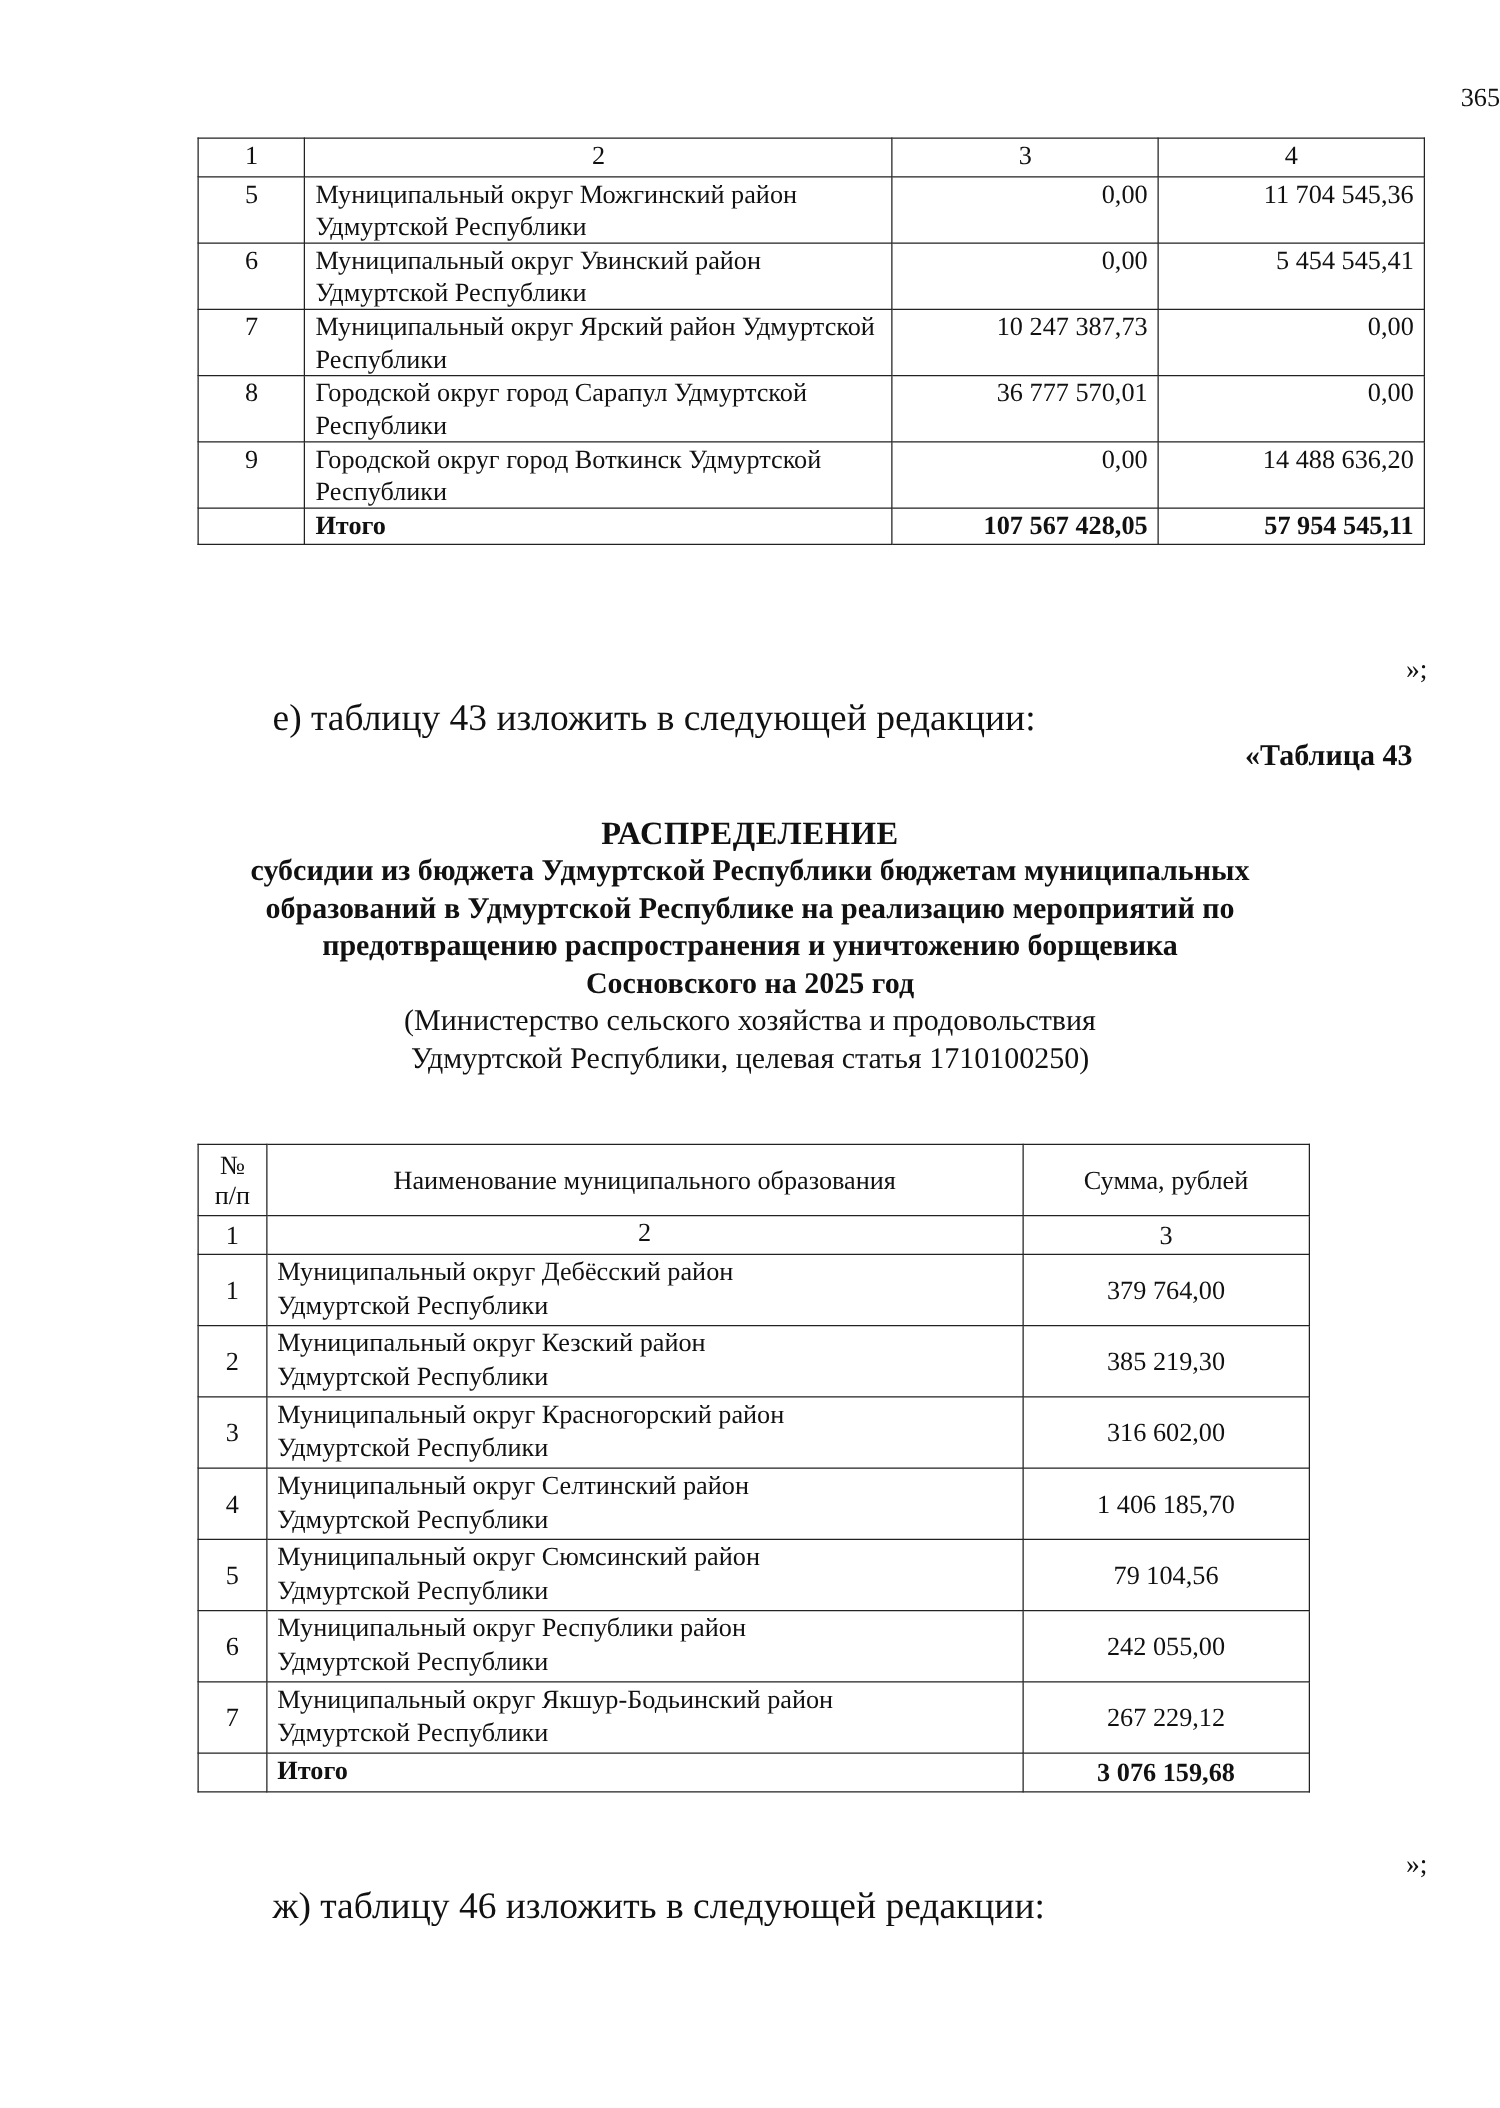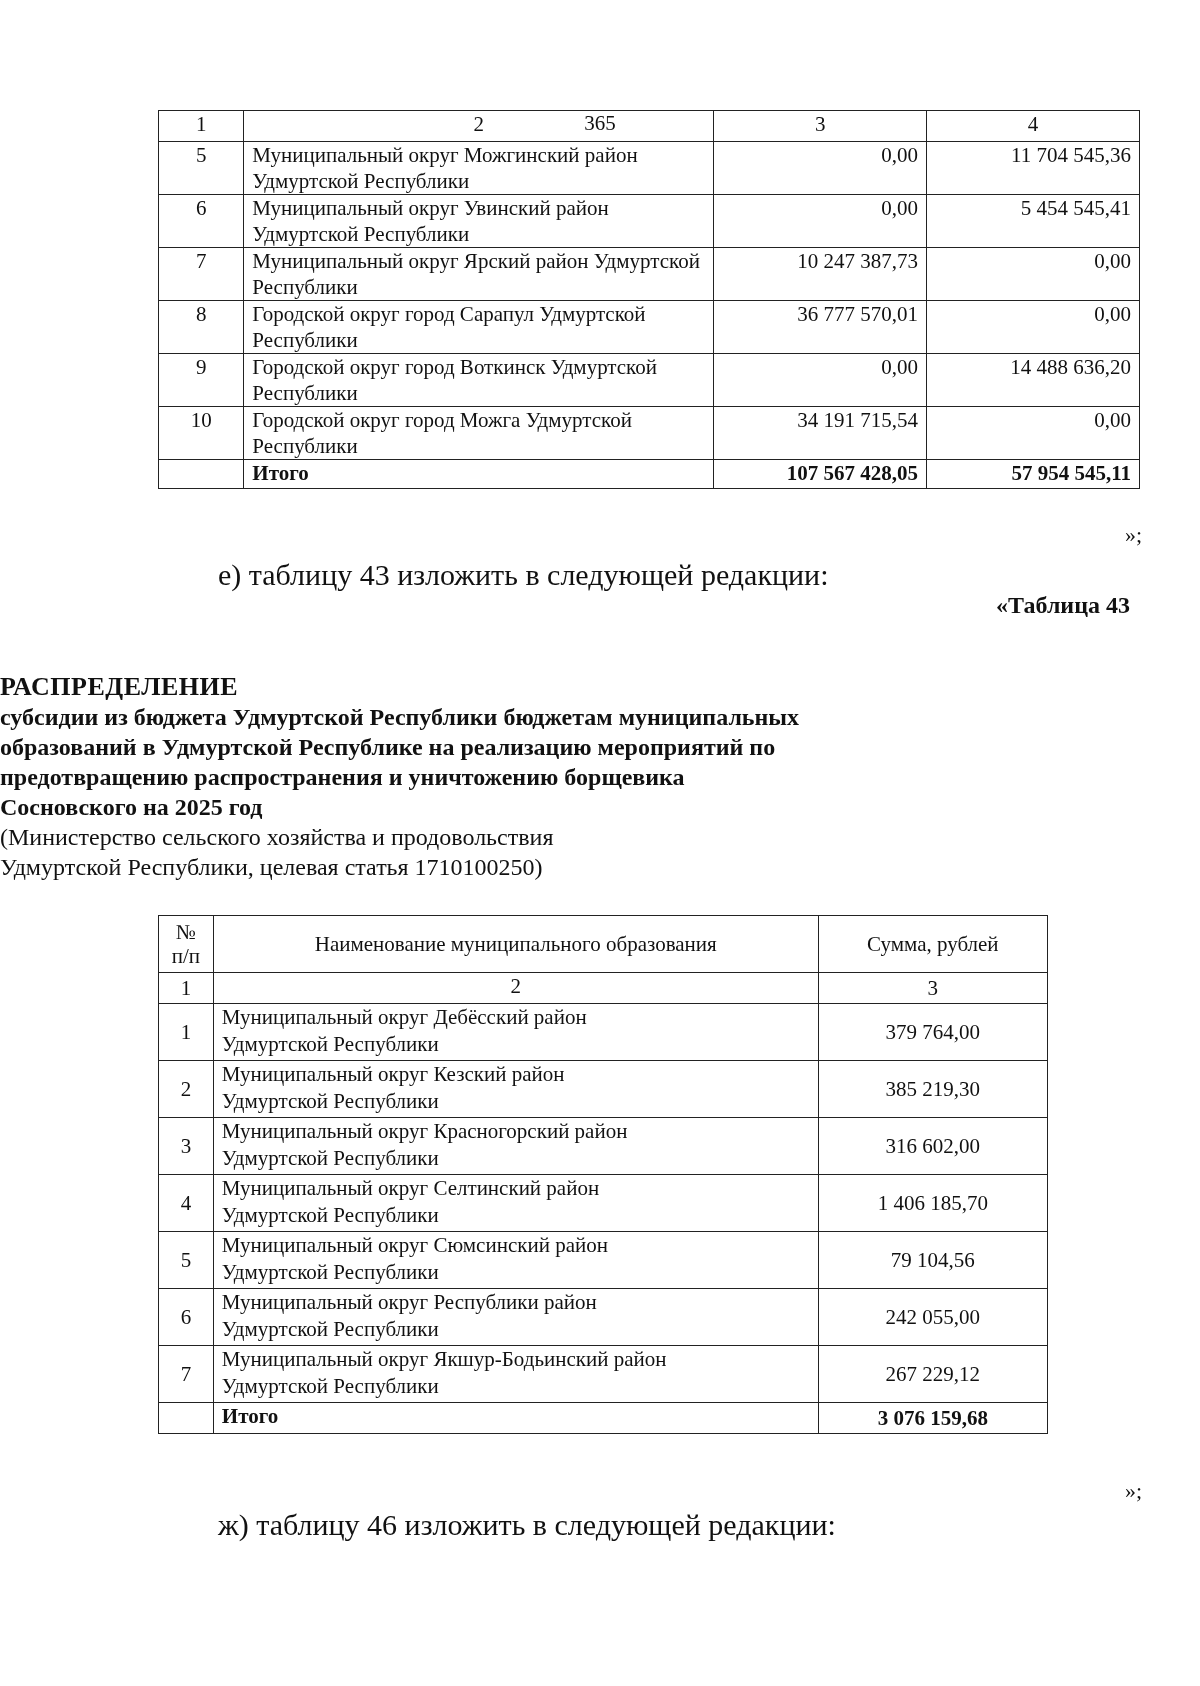--- a/index.html
+++ b/index.html
@@ -1,33 +1,33 @@
 <!DOCTYPE html>
 <html><head>
 <meta charset="utf-8">
 <style>
   html, body { margin: 0; padding: 0; background: #ffffff; }
   body {
     width: 1200px; height: 1686px; position: relative; overflow: hidden;
     font-family: "Liberation Serif", "DejaVu Serif", serif; color: #111;
   }
-  .page-num { position: absolute; top: 66px; left: 0; width: 1200px; text-align: center; font-size: 21px; margin-top: 45px; }
+  .page-num { position: absolute; top: 66px; left: 0; width: 1200px; text-align: right; font-size: 21px; }
   table { border-collapse: collapse; position: absolute; font-size: 21px; }
   td { border: 1.5px solid #222; padding: 0 8px; vertical-align: top; line-height: 26px; }
   #t1 { left: 158px; top: 110px; width: 982px; }
   #t1 td.n { width: 66px; text-align: center; }
   #t1 td.name { width: 440px; }
   #t1 td.v { width: 190px; text-align: right; }
   #t1 tr.hdr td { text-align: center; height: 30px; }
   #t1 tr.data td { height: 52px; }
   #t1 tr.total td { font-weight: bold; height: 28px; }
   .closing { position: absolute; font-size: 22px; }
   .para { position: absolute; left: 218px; font-size: 30px; }
   .tbl-label { position: absolute; right: 70px; font-size: 24px; font-weight: bold; }
-  .heading { position: absolute; left: 0; width: 1200px; text-align: left; font-size: 24px; line-height: 30px; margin-top: 20px; }
+  .heading { position: absolute; left: 0; width: 1200px; text-align: center; font-size: 24px; line-height: 30px; }
   .heading .title { font-weight: bold; font-size: 26px; letter-spacing: 0.5px; }
   .heading .sub { font-weight: bold; }
   .heading .ministry { font-size: 24px; }
   #t2 { left: 158px; top: 915px; width: 890px; }
   #t2 td.n { width: 40px; text-align: center; vertical-align: middle; }
   #t2 td.name { width: 640px; }
   #t2 td.v { width: 230px; text-align: center; vertical-align: middle; }
   #t2 tr.hdr1 td { height: 56px; vertical-align: middle; text-align: center; line-height: 24px; }
   #t2 tr.hdr2 td { height: 30px; text-align: center; }
   #t2 tr.data td { height: 56px; line-height: 27px; }
@@ -68,26 +68,20 @@
     <td class="n">8</td>
     <td class="name">Городской округ город Сарапул Удмуртской Республики</td>
     <td class="v">36 777 570,01</td>
     <td class="v">0,00</td>
   </tr>
   <tr class="data">
     <td class="n">9</td>
     <td class="name">Городской округ город Воткинск Удмуртской Республики</td>
     <td class="v">0,00</td>
     <td class="v">14 488 636,20</td>
-  </tr>
-  <tr class="data">
-    <td class="n">10</td>
-    <td class="name">Городской округ город Можга Удмуртской Республики</td>
-    <td class="v">34 191 715,54</td>
-    <td class="v">0,00</td>
   </tr>
   <tr class="total">
     <td class="n"></td>
     <td class="name">Итого</td>
     <td class="v">107 567 428,05</td>
     <td class="v">57 954 545,11</td>
   </tr>
 </tbody>
   </table>
 

